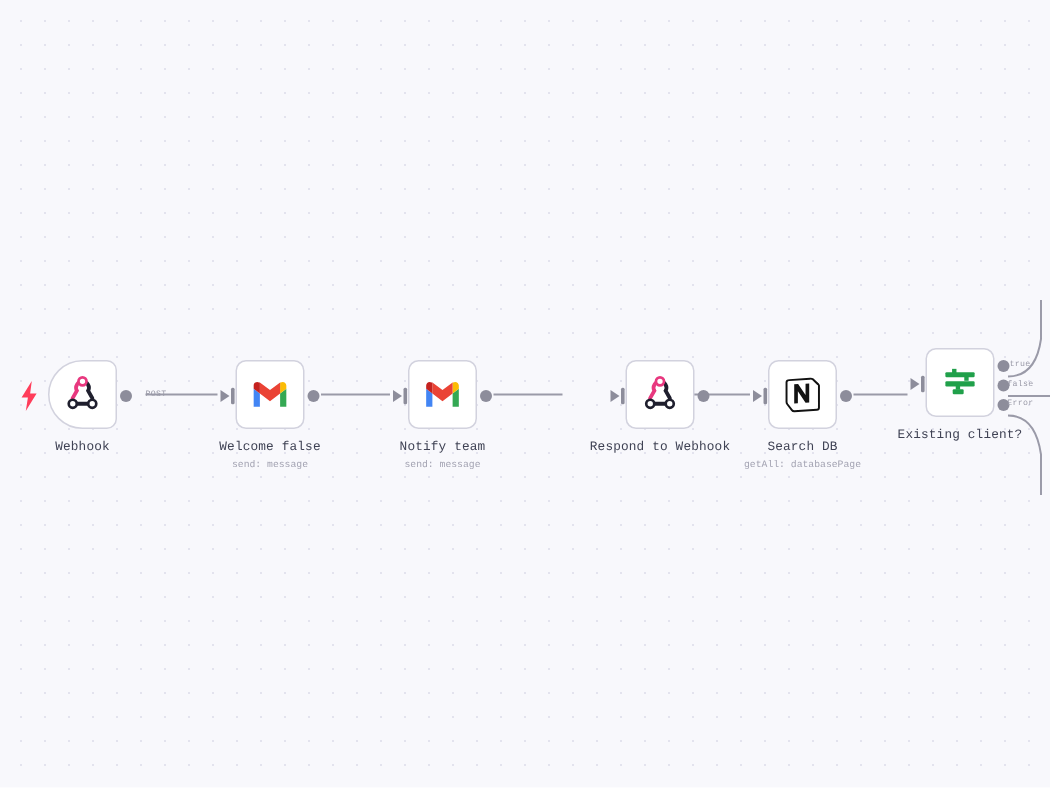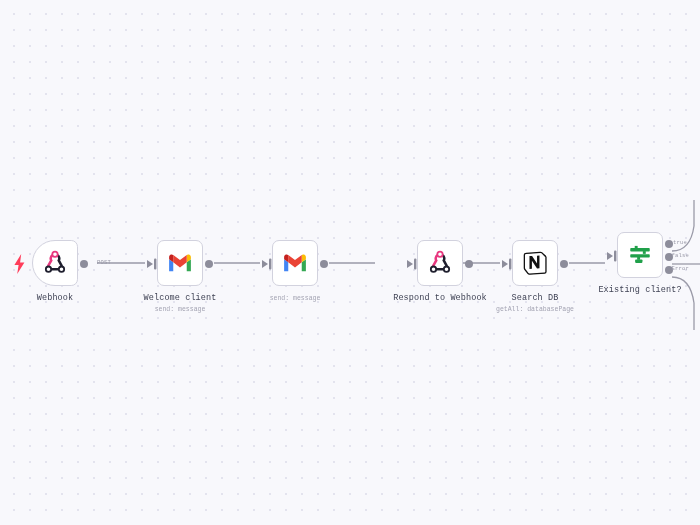--- a/index.html
+++ b/index.html
@@ -185,21 +185,21 @@
       <path d="M2.6 22 h5.1 V11.2 L2.6 7.3 Z" fill="#4285f4"></path>
       <path d="M24.3 22 h5.1 V7.3 l-5.1 3.9 Z" fill="#34a853"></path>
       <path d="M24.3 2.2 v9 l5.1 -3.9 V4.6 c0 -2.4 -2.8 -3.8 -4.7 -2.4 z" fill="#fbbc05"></path>
       <path d="M7.7 11.2 v-9 L16 8.4 l8.3 -6.2 v9 L16 17.5 Z" fill="#ea4335"></path>
       <path d="M2.6 4.6 v2.7 l5.1 3.9 v-9 L7.1 2.2 C5.2 0.8 2.6 2.2 2.6 4.6 z" fill="#c5221f"></path>
     </svg>
 
     <div class="out-dot"></div>
 
     <div class="node-label">
-      <span class="node-title">Welcome client</span>
+      <span class="node-title">Welcome false</span>
       <span class="node-sub">send: message</span>
     </div>
   </div>
 
   <div class="node" style="left:272px; top:240px;">
 
     <svg class="in-arrow" viewBox="0 0 12 14">
       <path d="M1 3 L7 7 L1 11 Z" fill="#8d8d9b"></path>
       <rect x="8" y="1.5" width="2.4" height="11" rx="1" fill="#8d8d9b"></rect>
     </svg>
@@ -208,20 +208,21 @@
       <path d="M2.6 22 h5.1 V11.2 L2.6 7.3 Z" fill="#4285f4"></path>
       <path d="M24.3 22 h5.1 V7.3 l-5.1 3.9 Z" fill="#34a853"></path>
       <path d="M24.3 2.2 v9 l5.1 -3.9 V4.6 c0 -2.4 -2.8 -3.8 -4.7 -2.4 z" fill="#fbbc05"></path>
       <path d="M7.7 11.2 v-9 L16 8.4 l8.3 -6.2 v9 L16 17.5 Z" fill="#ea4335"></path>
       <path d="M2.6 4.6 v2.7 l5.1 3.9 v-9 L7.1 2.2 C5.2 0.8 2.6 2.2 2.6 4.6 z" fill="#c5221f"></path>
     </svg>
 
     <div class="out-dot"></div>
 
     <div class="node-label">
+      <span class="node-title">Notify team</span>
       <span class="node-sub">send: message</span>
     </div>
   </div>
 
   <div class="node" style="left:387px; top:240px;margin-left:30px;">
 
     <svg class="in-arrow" viewBox="0 0 12 14">
       <path d="M1 3 L7 7 L1 11 Z" fill="#8d8d9b"></path>
       <rect x="8" y="1.5" width="2.4" height="11" rx="1" fill="#8d8d9b"></rect>
     </svg>

